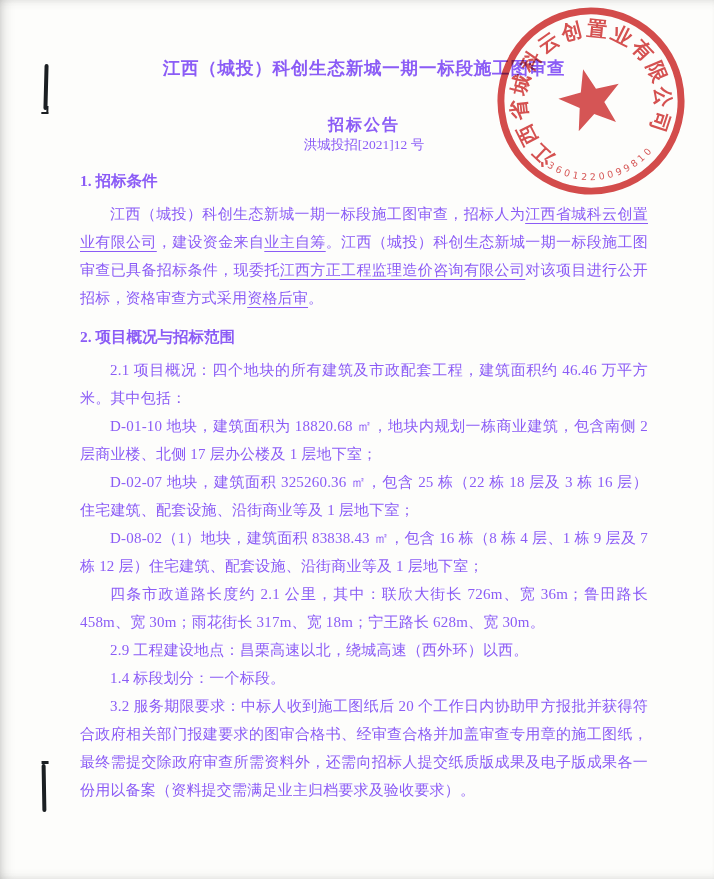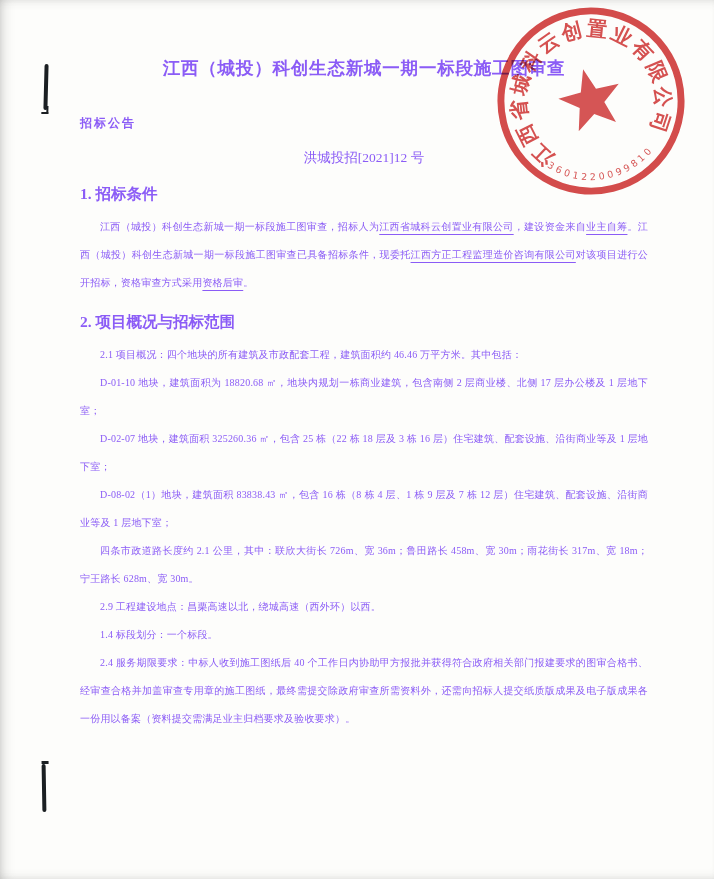--- a/index.html
+++ b/index.html
@@ -25,40 +25,41 @@
     left:80px; right:66px; top:56px;
   }
   .doc-title{
     text-align:center;
     font-size:17.5px;
     font-weight:bold;
     letter-spacing:.8px;
     margin:0;
   }
   .doc-subtitle{
-    font-size:12px;
+    text-align:center;
+    font-size:16px;
     font-weight:bold;
     letter-spacing:2px;
     margin-top:35px;
   }
   .doc-number{
     text-align:center;
     font-size:13.5px;
-    margin-top:17px;
+    margin-top:0;
   }
   .doc-body{ margin-top:15px; }
   .sec-heading{
     font-size:15.5px;
     font-weight:bold;
     margin:13px 0 7px 0;
     line-height:24px;
   }
   .para{
     margin:0;
-    font-size:10px;
+    font-size:15px;
     line-height:28px;
     text-align:justify;
     text-indent:2em;
     letter-spacing:.2px;
   }
   .para .u{
     text-decoration:underline;
     text-underline-offset:4px;
     text-decoration-thickness:1px;
   }
@@ -101,21 +102,21 @@
         <div class="sec-heading">1. 招标条件</div>
         <p class="para"><span>江西（城投）科创生态新城一期一标段施工图审查，招标人为</span><span class="u">江西省城科云创置业有限公司</span><span>，建设资金来自</span><span class="u">业主自筹</span><span>。江西（城投）科创生态新城一期一标段施工图审查已具备招标条件，现委托</span><span class="u">江西方正工程监理造价咨询有限公司</span><span>对该项目进行公开招标，资格审查方式采用</span><span class="u">资格后审</span><span>。</span></p>
         <div class="sec-heading">2. 项目概况与招标范围</div>
         <p class="para"><span>2.1 项目概况：四个地块的所有建筑及市政配套工程，建筑面积约 46.46 万平方米。其中包括：</span></p>
         <p class="para"><span>D-01-10 地块，建筑面积为 18820.68 ㎡，地块内规划一栋商业建筑，包含南侧 2 层商业楼、北侧 17 层办公楼及 1 层地下室；</span></p>
         <p class="para"><span>D-02-07 地块，建筑面积 325260.36 ㎡，包含 25 栋（22 栋 18 层及 3 栋 16 层）住宅建筑、配套设施、沿街商业等及 1 层地下室；</span></p>
         <p class="para"><span>D-08-02（1）地块，建筑面积 83838.43 ㎡，包含 16 栋（8 栋 4 层、1 栋 9 层及 7 栋 12 层）住宅建筑、配套设施、沿街商业等及 1 层地下室；</span></p>
         <p class="para"><span>四条市政道路长度约 2.1 公里，其中：联欣大街长 726m、宽 36m；鲁田路长 458m、宽 30m；雨花街长 317m、宽 18m；宁王路长 628m、宽 30m。</span></p>
         <p class="para"><span>2.9 工程建设地点：昌栗高速以北，绕城高速（西外环）以西。</span></p>
         <p class="para"><span>1.4 标段划分：一个标段。</span></p>
-        <p class="para"><span>2.4 服务期限要求：中标人收到施工图纸后 40 个工作日内协助甲方报批并获得符合政府相关部门报建要求的图审合格书、经审查合格并加盖审查专用章的施工图纸，最终需提交除政府审查所需资料外，还需向招标人提交纸质版成果及电子版成果各一份用以备案（资料提交需满足业主归档要求及验收要求）。</span></p>
+        <p class="para"><span>3.2 服务期限要求：中标人收到施工图纸后 20 个工作日内协助甲方报批并获得符合政府相关部门报建要求的图审合格书、经审查合格并加盖审查专用章的施工图纸，最终需提交除政府审查所需资料外，还需向招标人提交纸质版成果及电子版成果各一份用以备案（资料提交需满足业主归档要求及验收要求）。</span></p>
       </div>
   </div>
 
   <svg class="seal" viewBox="0 0 200 200" aria-hidden="true">
     <defs>
       <path id="arcTop" d="M 53.3 146.7 A 66 66 0 1 1 146.7 146.7" fill="none"></path>
       <path id="arcBottom" d="M 34.5 145.9 A 80 80 0 0 0 165.5 145.9" fill="none"></path>
     </defs>
     <circle cx="100" cy="100" r="91" fill="none" stroke="#cd2727" stroke-width="7" opacity="0.9"></circle>
     <polygon points="100,67 107.9,89.1 131.4,89.8 112.8,104.2 119.4,126.7 100,113.5 80.6,126.7 87.2,104.2 68.6,89.8 92.1,89.1" fill="#cd2727" opacity="0.85"></polygon>

